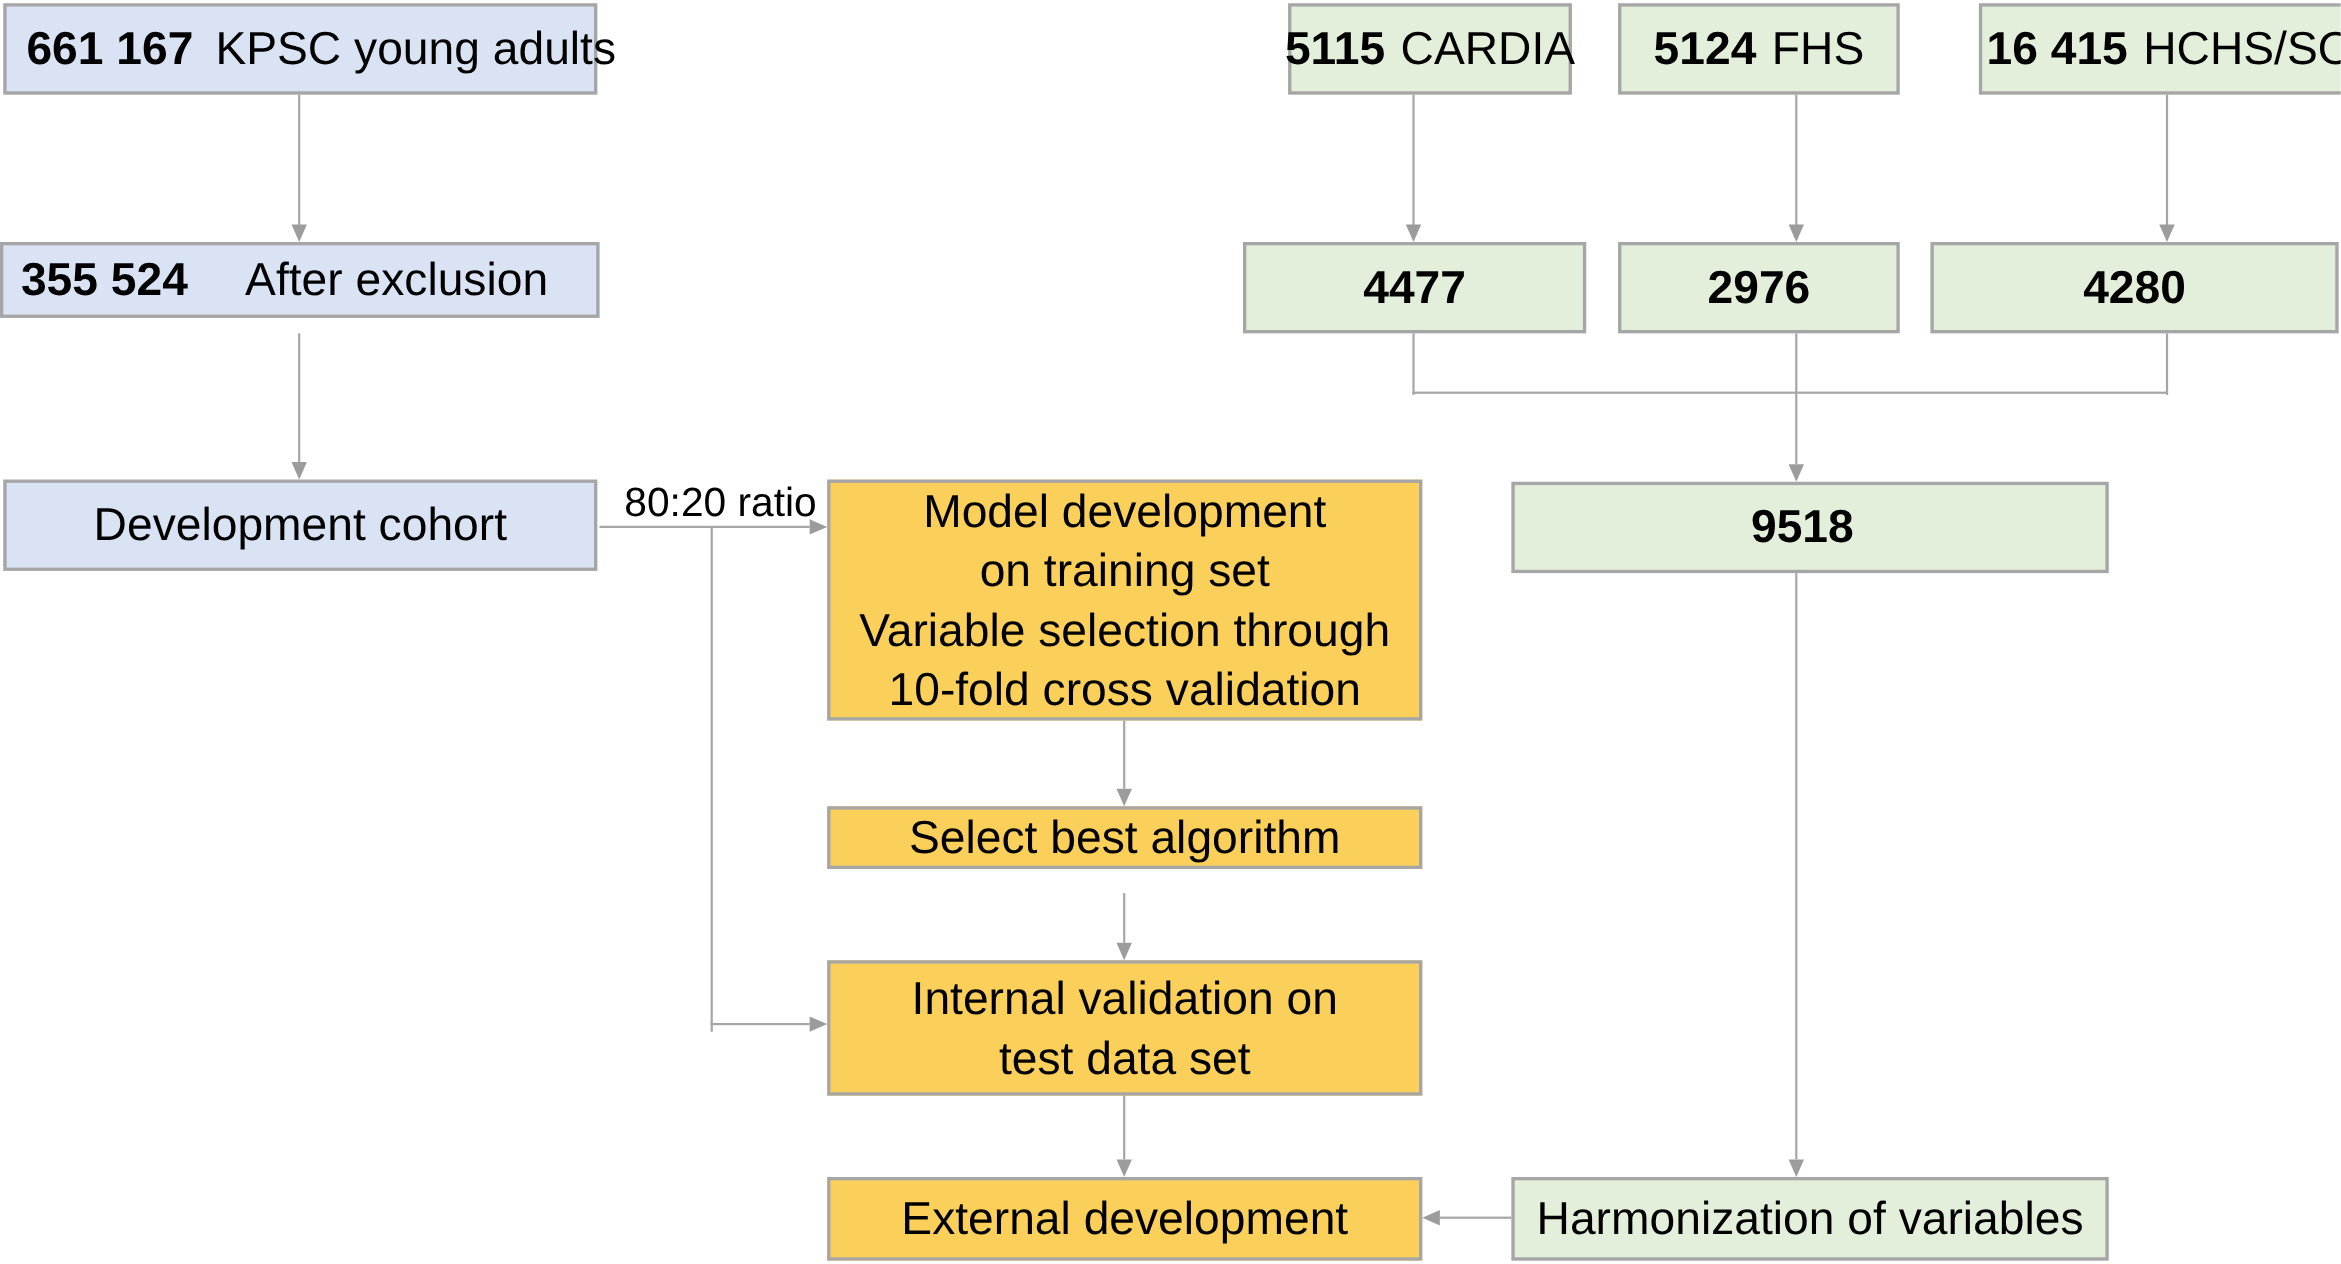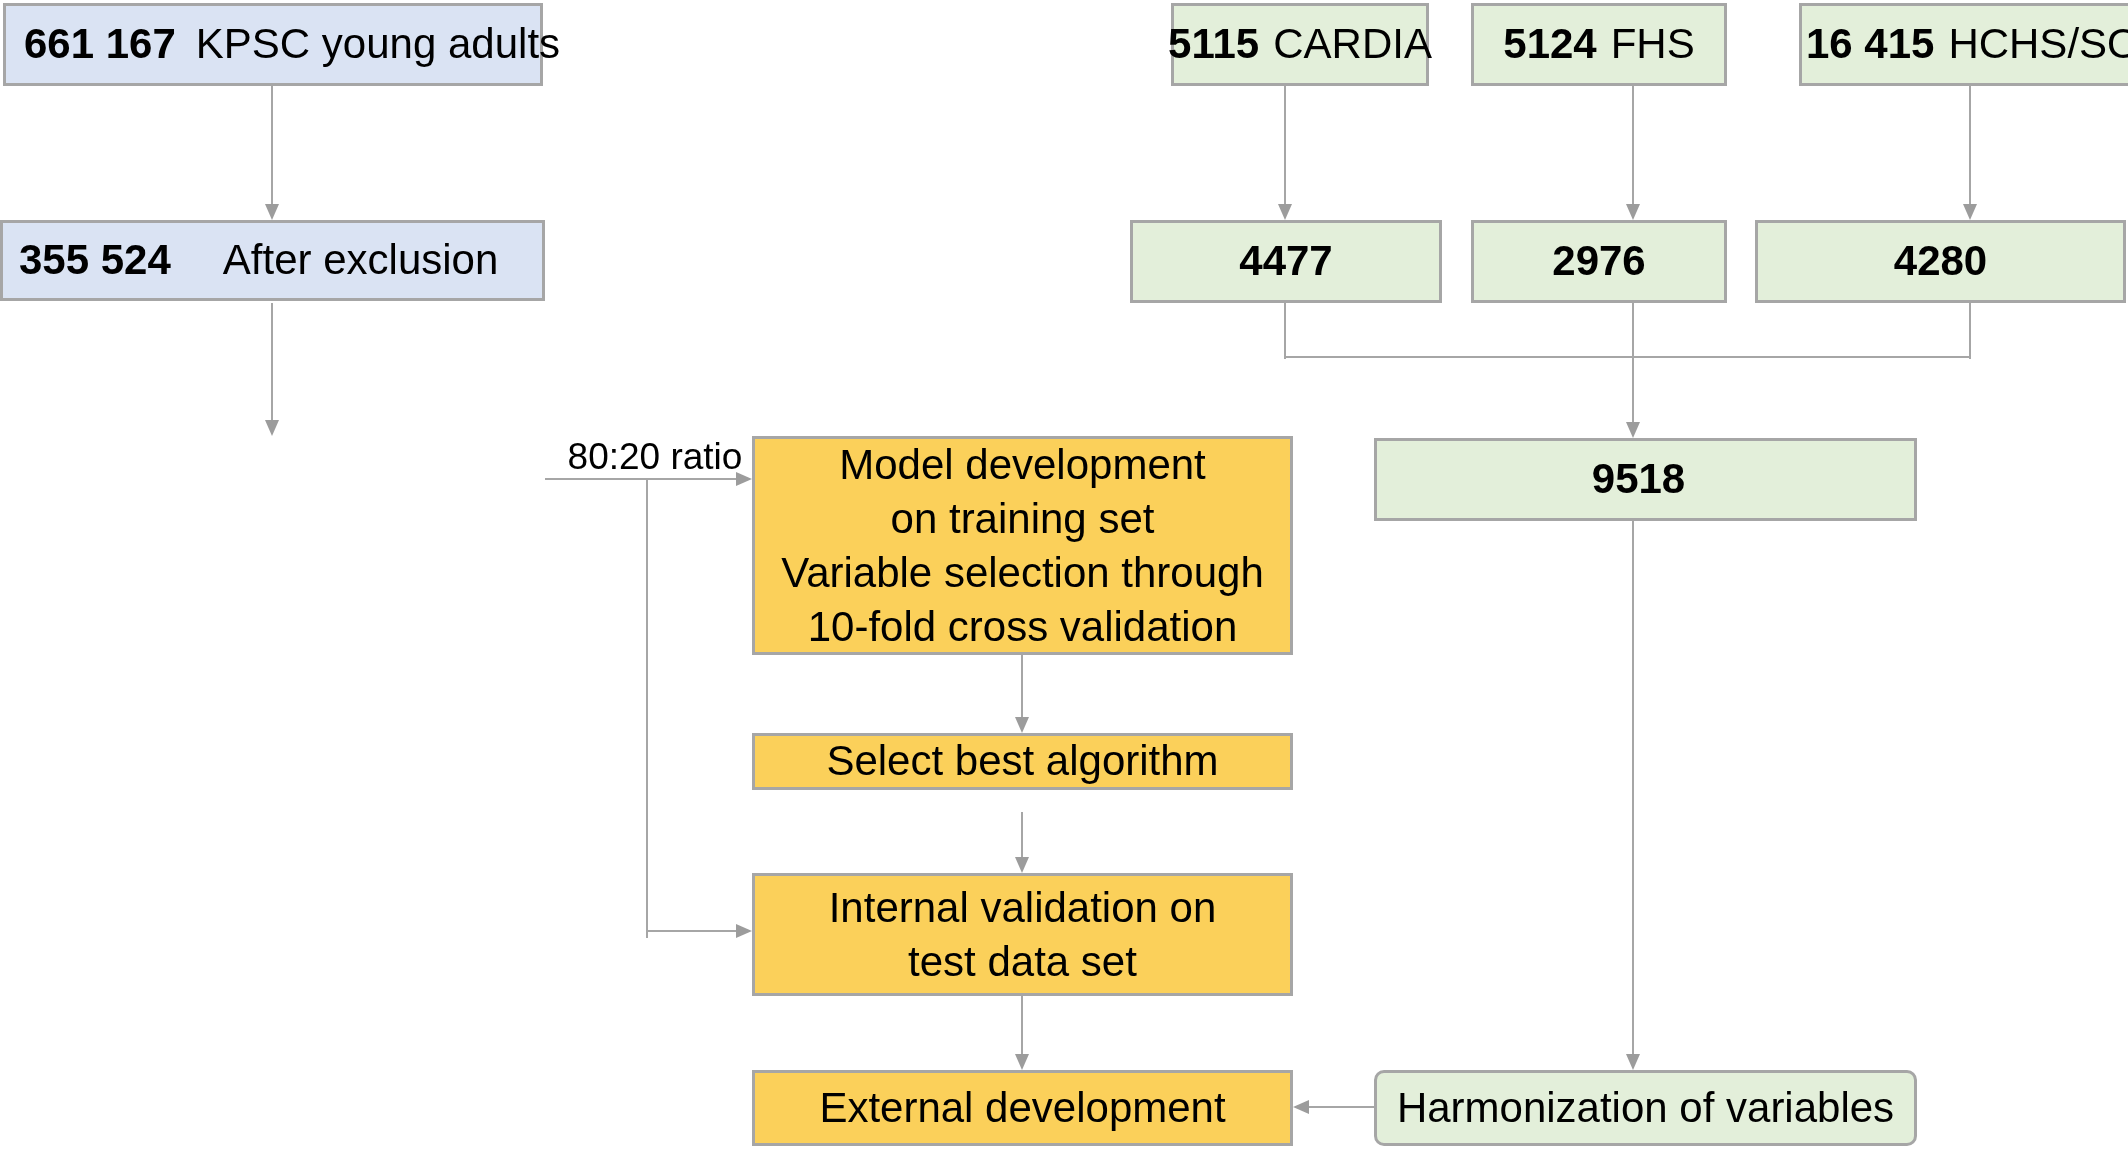--- a/index.html
+++ b/index.html
@@ -47,25 +47,28 @@
 </head>
 <body>
 
 <div id="canvas">
 
   <div class="box blue left-align" style="left:3px;top:3px;width:540px;height:83px;padding-left:18px;">
     <span class="bold gap-md">661 167</span>
     <span>KPSC young adults</span>
   </div>
 
-  <div class="box blue left-align" style="left:0px;top:220px;width:545px;height:81px;padding-left:16px;">
+  <div class="box blue left-align" style="left:0px;top:220px;width:545px;height:69px;padding-left:16px;">
     <span class="bold gap-lg">355 524</span>
     <span>After exclusion</span>
   </div>
 
+  <div class="box blue" style="left:3px;top:436px;width:540px;height:83px;">
+    <span>Development cohort</span>
+  </div>
 
   <div class="box green" style="left:1171px;top:3px;width:258px;height:83px;text-align:center;">
     <span class="bold gap-sm">5115</span>
     <span>CARDIA</span>
   </div>
 
   <div class="box green" style="left:1471px;top:3px;width:256px;height:83px;">
     <span class="bold gap-sm">5124</span>
     <span>FHS</span>
   </div>
@@ -104,21 +107,21 @@
 
   <div class="box yellow multiline" style="left:752px;top:873px;width:541px;height:123px;">
     <span>Internal validation on</span>
     <span>test data set</span>
   </div>
 
   <div class="box yellow" style="left:752px;top:1070px;width:541px;height:76px;">
     <span>External development</span>
   </div>
 
-  <div class="box green" style="left:1374px;top:1070px;width:543px;height:76px;border-radius:10px;">
+  <div class="box green" style="left:1374px;top:1070px;width:543px;height:76px;">
     <span>Harmonization of variables</span>
   </div>
 
   <div class="edge-label" style="left:555px;top:436px;width:200px;">80:20 ratio</div>
 
   <div class="vline" style="left:271px;top:86px;height:120px;"></div>
   <div class="ah ah-down" style="left:265px;top:204px;"></div>
 
   <div class="vline" style="left:271px;top:303px;height:119px;"></div>
   <div class="ah ah-down" style="left:265px;top:420px;"></div>

